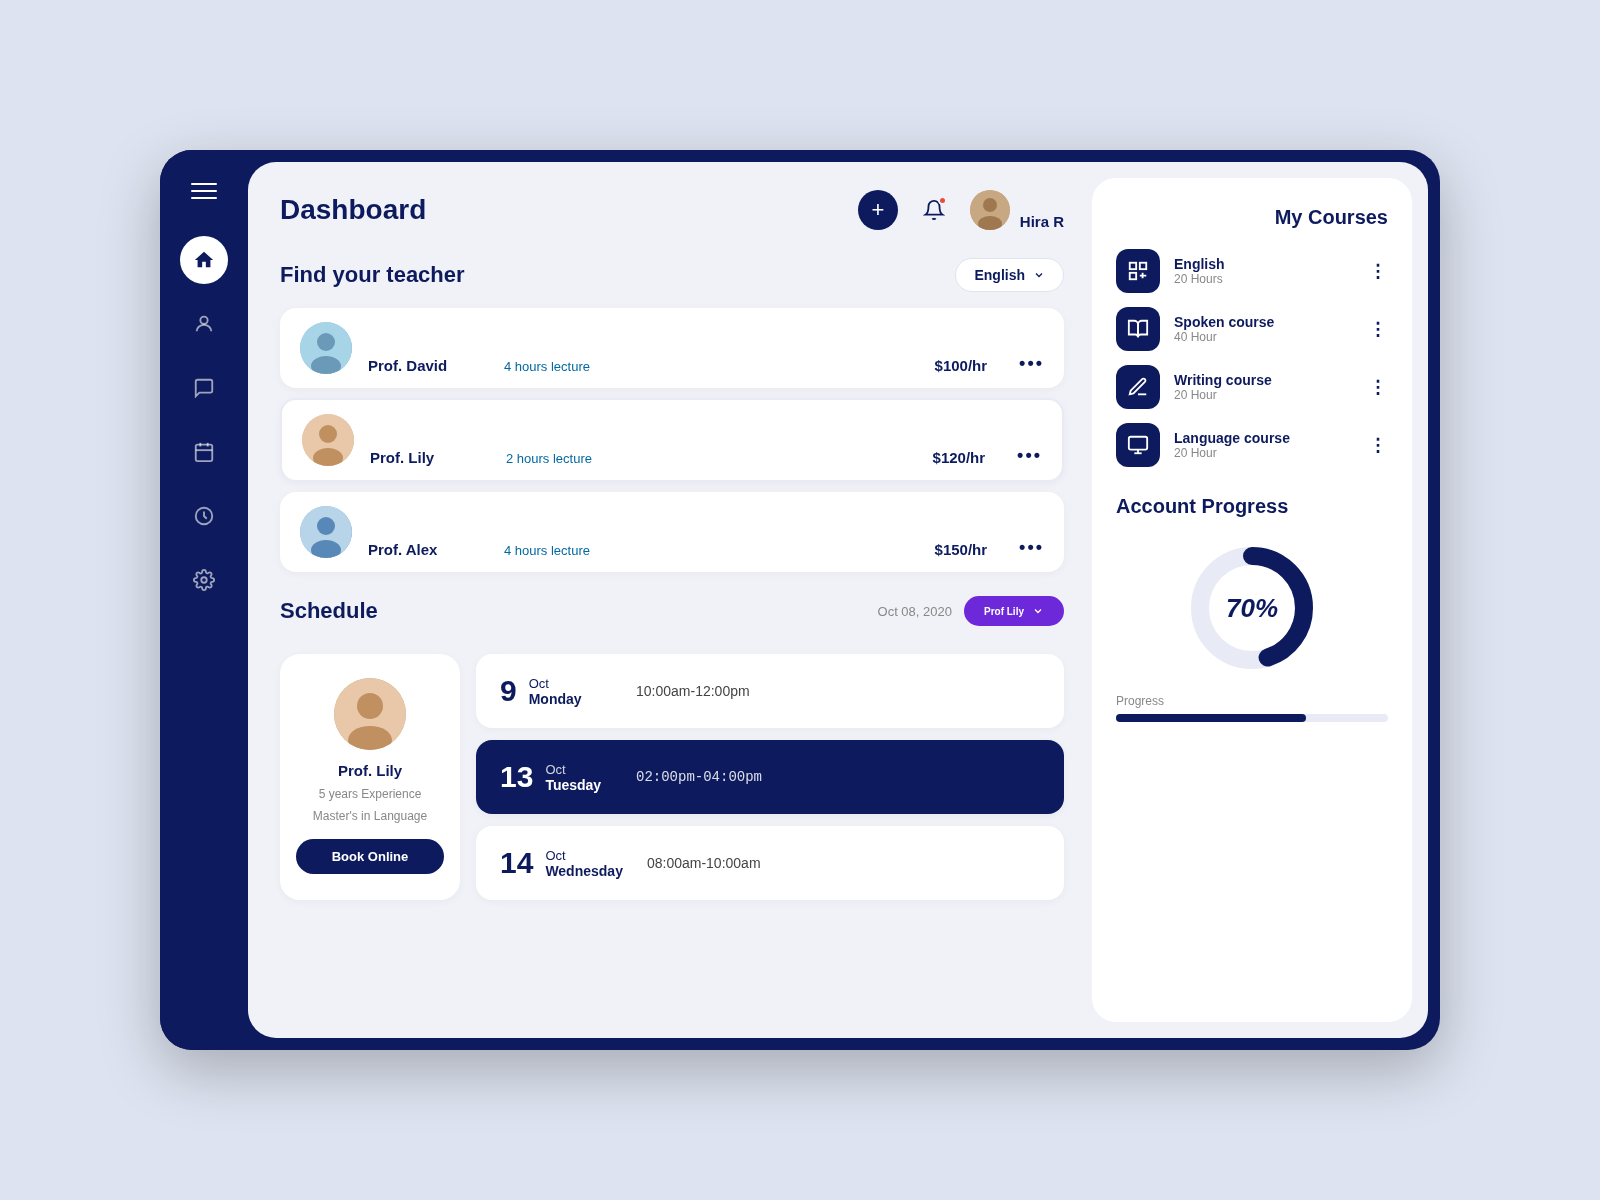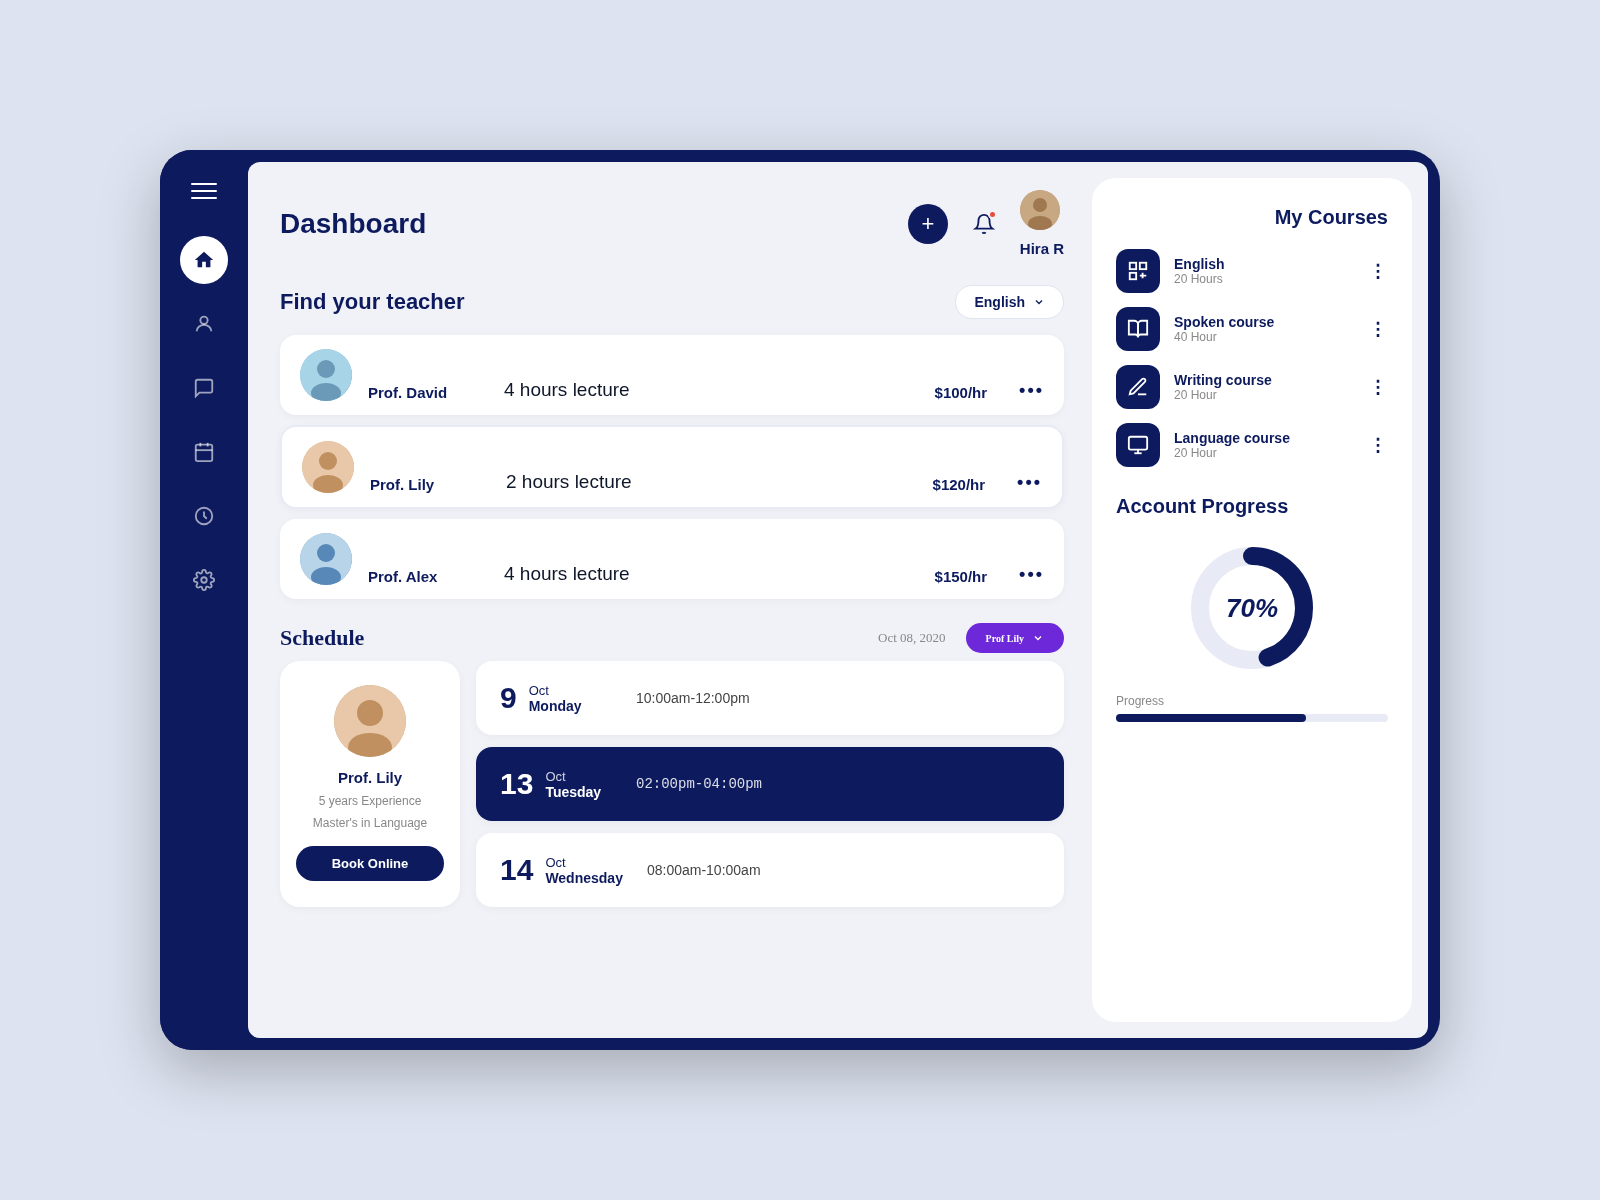--- a/index.html
+++ b/index.html
@@ -60,21 +60,21 @@
       color: #0d1b5e;
     }
     .sidebar-nav-item svg {
       width: 22px;
       height: 22px;
     }
     
     .main-content {
       flex: 1;
       background: #f0f2f8;
-      border-radius: 12px;
+      border-radius: 28px;
       margin: 12px 12px 12px 0;
       display: flex;
       overflow: hidden;
     }
     .center-panel {
       flex: 1;
       padding: 28px 28px 20px 32px;
       overflow-y: auto;
     }
     .right-panel {
@@ -153,24 +153,23 @@
       top: 6px;
       right: 7px;
       width: 9px;
       height: 9px;
       background: #e74c3c;
       border-radius: 50%;
       border: 2px solid #f0f2f8;
     }
     .user-info {
       display: flex;
-      align-items: flex-start;
+      align-items: flex-end;
       gap: 10px;
       cursor: pointer;
-      flex-direction: column;
     }
     .user-avatar {
       width: 40px;
       height: 40px;
       border-radius: 50%;
       background: #c8a882;
       overflow: hidden;
       display: flex;
       align-items: center;
       justify-content: center;
@@ -239,22 +238,22 @@
       width: 52px;
       height: 52px;
     }
     .teacher-name {
       font-weight: 700;
       font-size: 15px;
       color: #0d1b5e;
       min-width: 120px;
     }
     .teacher-hours {
-      color: #0f172a;
-      font-size: 19px;
+      color: #0369a1;
+      font-size: 13px;
       flex: 1;
     }
     .teacher-rate {
       font-weight: 700;
       font-size: 15px;
       color: #0d1b5e;
       margin-right: 16px;
     }
     .teacher-more {
       color: #0d1b5e;
@@ -263,23 +262,22 @@
       letter-spacing: 2px;
       font-weight: 700;
     }
     
     .schedule-section {
       margin-top: 4px;
     }
     .schedule-header {
       display: flex;
       align-items: center;
-      gap: 20px;
-      margin-bottom: 8px;
-      font-family: Liberation Serif, serif;
+      gap: 12px;
+      margin-bottom: 28px;
     }
     .schedule-title {
       font-size: 22px;
       font-weight: 800;
       color: #0d1b5e;
     }
     .schedule-date {
       margin-left: auto;
       font-size: 13px;
       color: #888;

